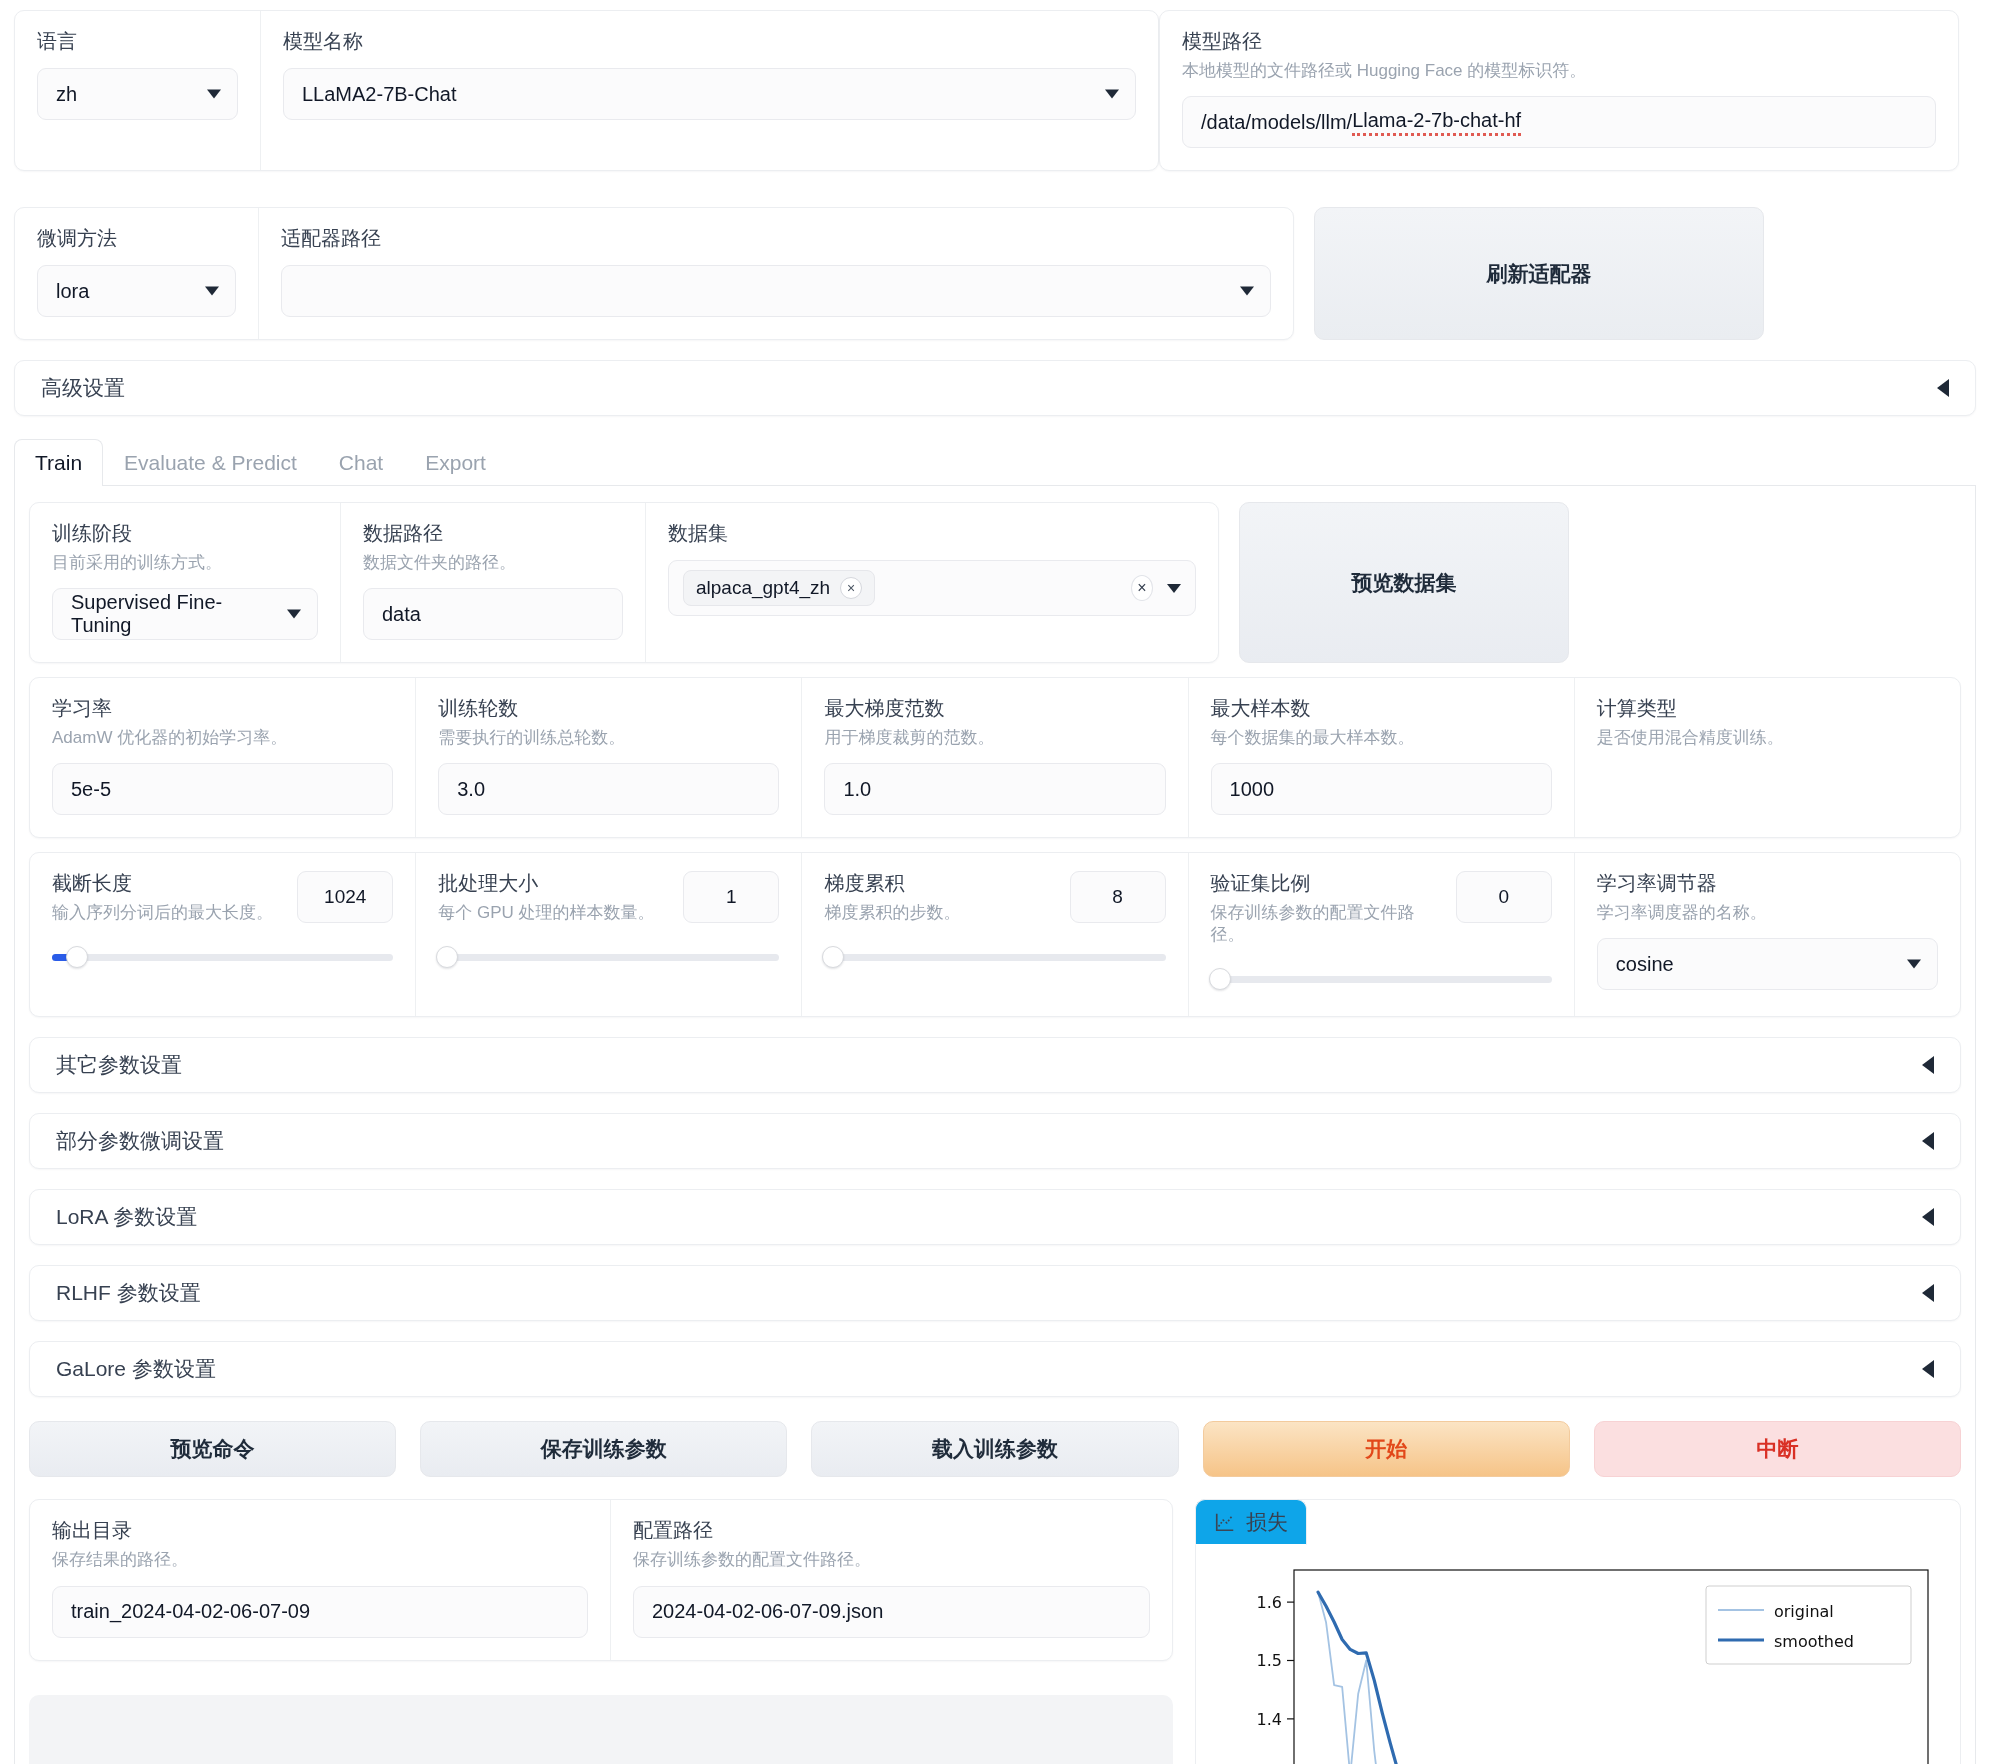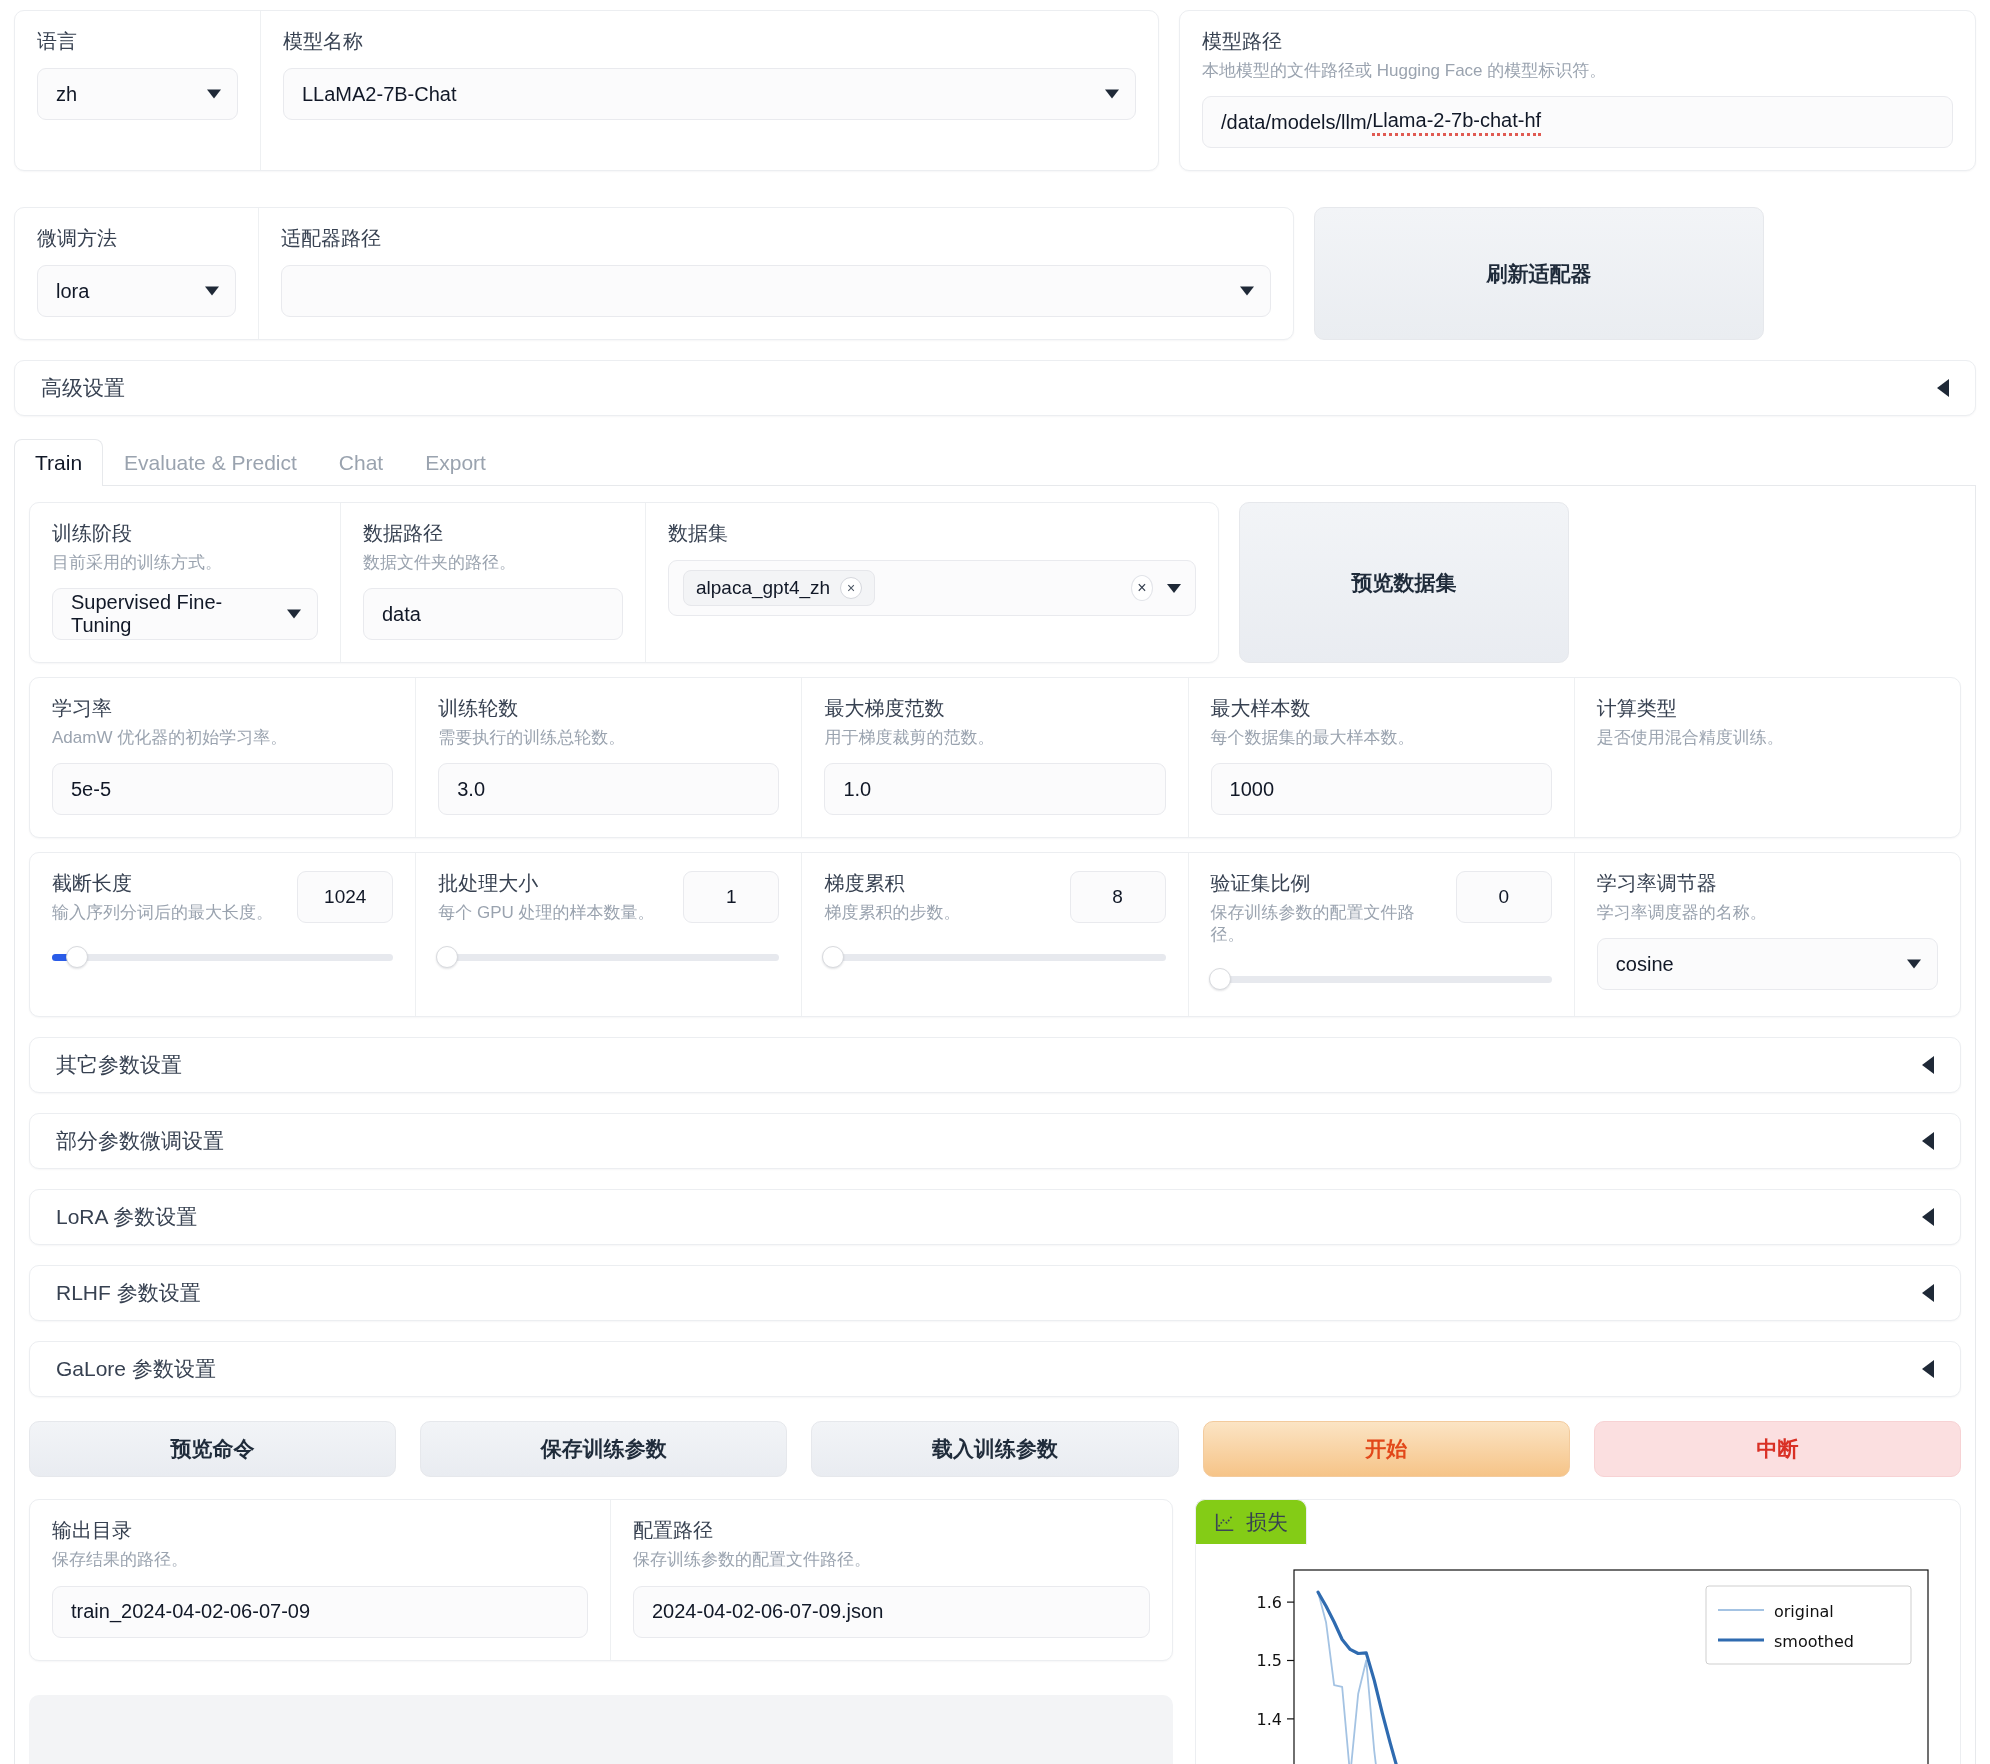--- a/index.html
+++ b/index.html
@@ -45,21 +45,21 @@
     width: 0; height: 0;
     border-left: 7px solid transparent; border-right: 7px solid transparent;
     border-top: 9px solid #1f2937;
   }
   .spell { border-bottom: 3px dotted #e05a52; padding-bottom: 1px; }
 
   
   .r1 { margin-top: 10px; }
   .r1 .c-lang { width: 245px; }
   .r1 .c-model { width: 898px; }
-  .r1 .c-path { width: 800px; margin-left: 20px; }
+  .r1 .c-path { width: 800px; }
 
   
   .r2 { margin-top: 36px; display: flex; }
   .r2 .blk { width: 1280px; display: flex; }
   .r2 .c-ft { width: 243px; }
   .r2 .c-ad { flex: 1; }
   .btn-refresh {
     width: 450px; margin-left: 20px;
     background: linear-gradient(180deg,#f2f4f7 0%, #eaedf1 100%);
     border: 1px solid #e6e8ec; border-radius: 10px;
@@ -201,21 +201,21 @@
   .copy-ic { position: absolute; right: 22px; top: 20px; }
 
   .chartcard {
     width: 780px; position: relative;
     border: 1px solid #eceef1; border-radius: 10px; background: #fff;
     height: 640px;
   }
   .chart-tab {
     position: absolute; top: -1px; left: -1px;
     display: flex; align-items: center; gap: 10px;
-    background: #84cc16; border: 1px solid #eceef1; border-bottom-color: #fff;
+    background: #0ea5e9; border: 1px solid #eceef1; border-bottom-color: #fff;
     border-radius: 10px 10px 0 0; padding: 8px 18px;
     font-size: 21px; color: #374151;
   }
   .plotwrap { position: absolute; left: 20px; top: 52px; right: 10px; bottom: 0; }
   svg { display: block; }
   .axlbl { font-size: 15px; fill: #111; font-family: "DejaVu Sans", sans-serif; }
   .tick { font-size: 16px; fill: #111; font-family: "DejaVu Sans", sans-serif; }
 </style>
 </head>
 <body>

